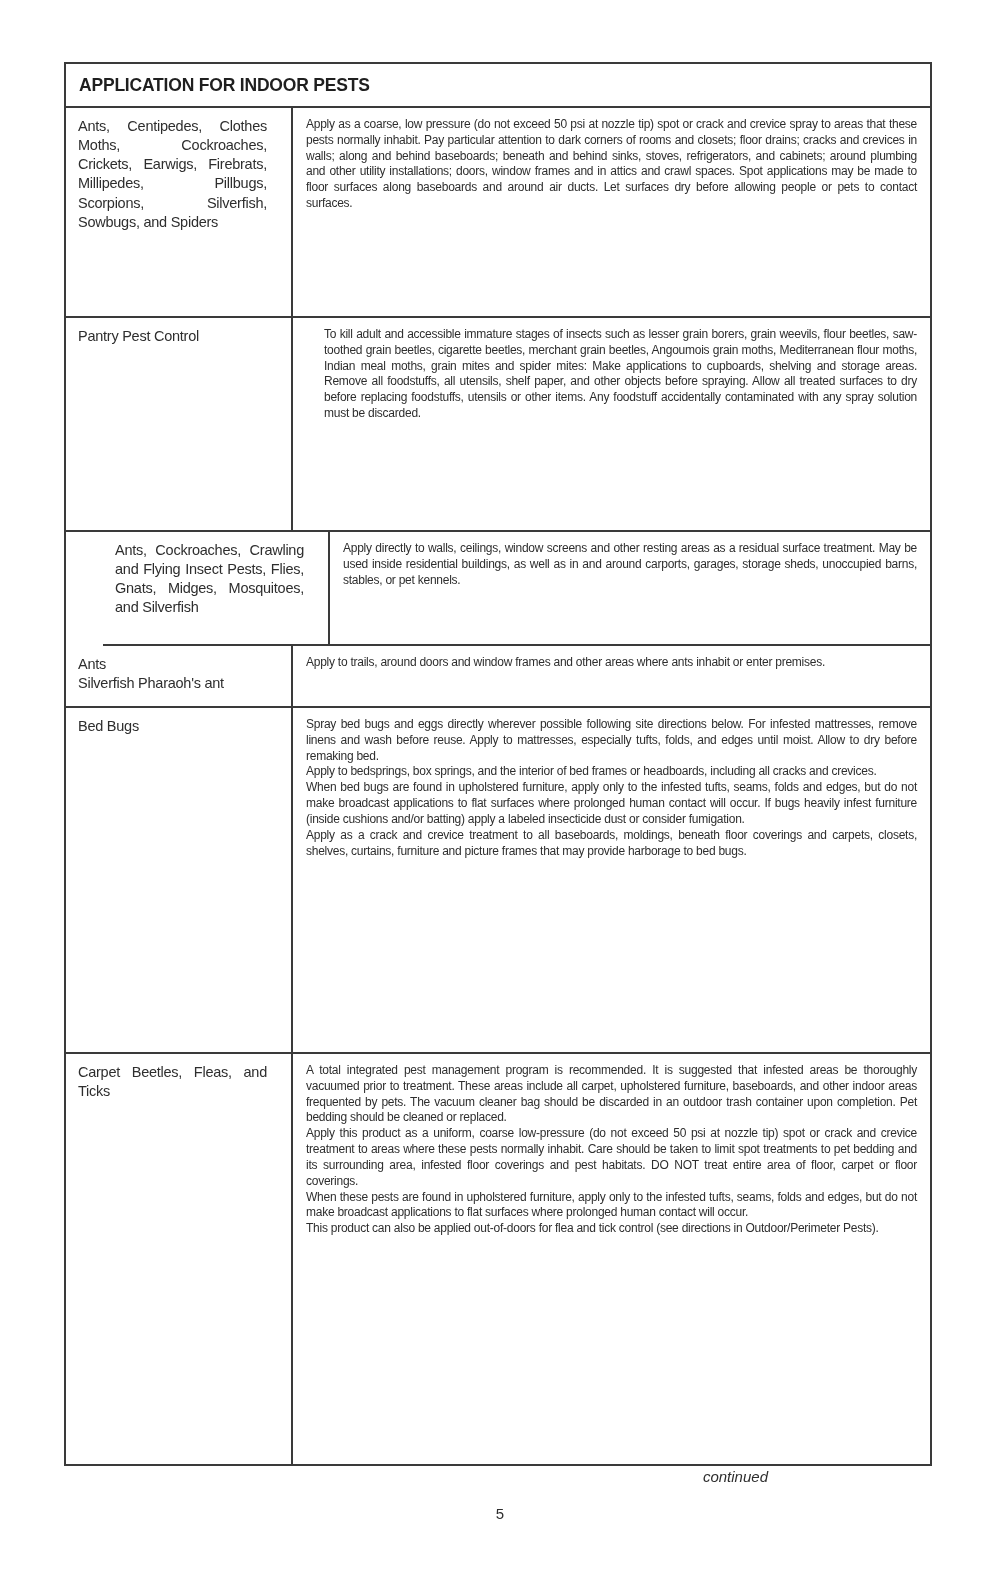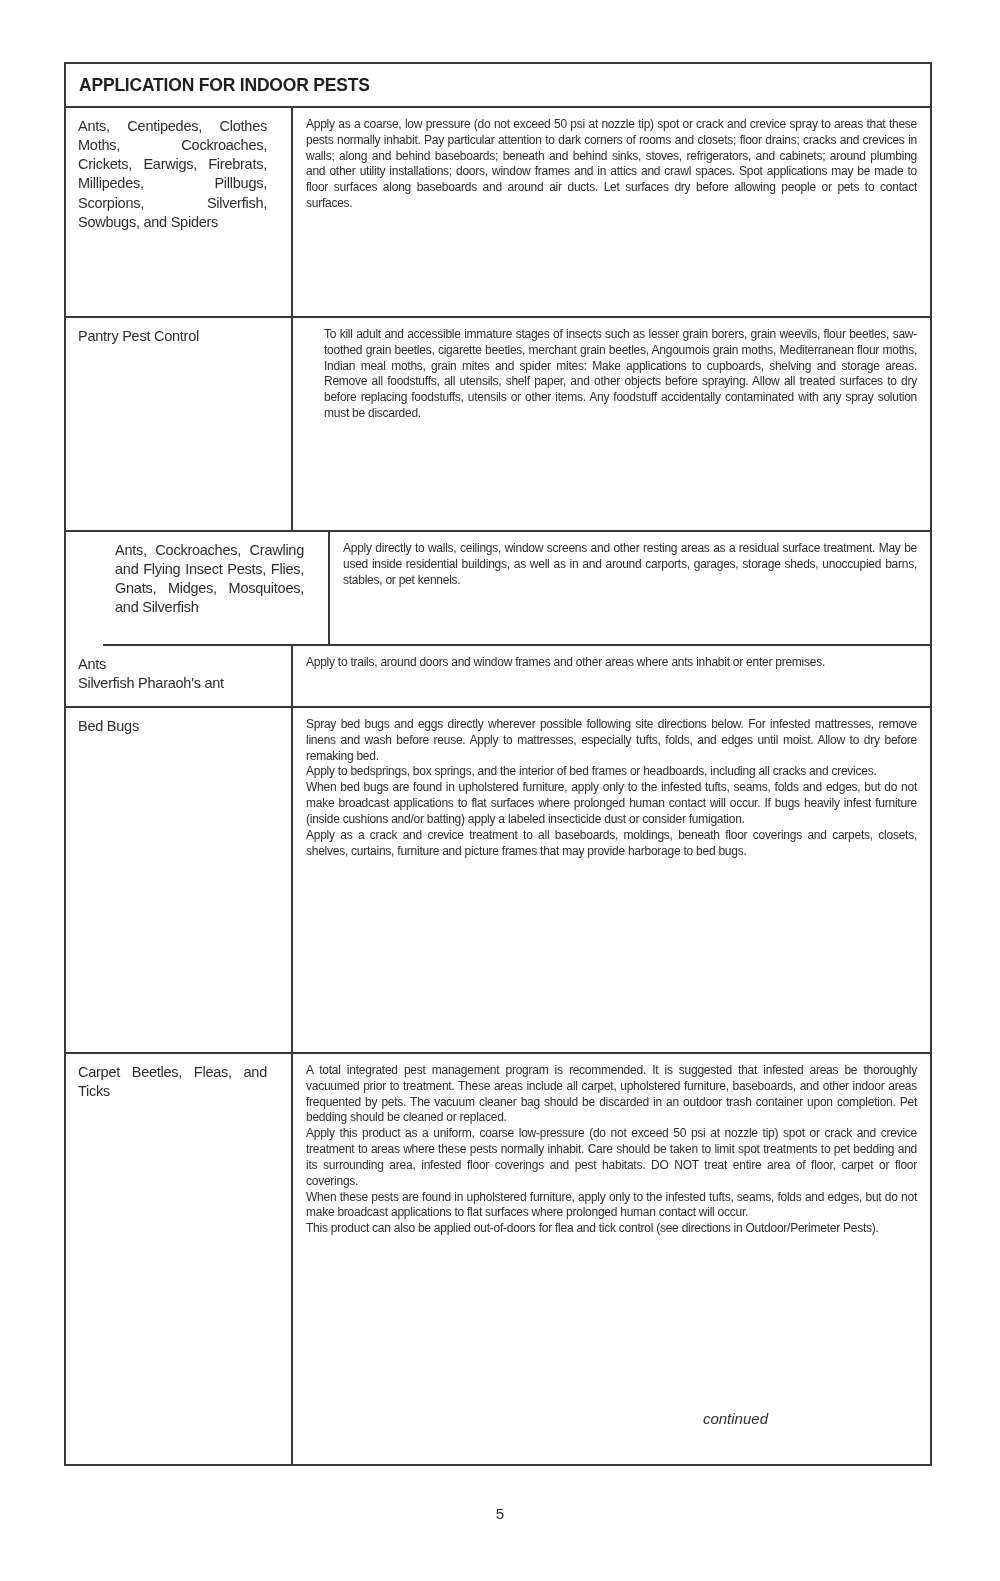--- a/index.html
+++ b/index.html
@@ -62,21 +62,21 @@
   }
   .rows .trow:nth-child(1) { min-height: 208px; }
   .rows .trow:nth-child(2) { min-height: 212px; gap: 18px; }
   .rows .trow:nth-child(3) { min-height: 112px; margin-left: 37px; }
   .rows .trow:nth-child(4) { min-height: 60px;  }
   .rows .trow:nth-child(5) { min-height: 344px; justify-content: space-between; }
   .rows .trow:nth-child(6) { min-height: 410px; }
   .continued {
     position: absolute;
     right: 68px;
-    top: 1410px;
+    top: 1468px;
     font-style: italic;
     font-size: 15px;
     color: #2e2e2e;
   }
   .page-num {
     position: absolute;
     left: 0;
     top: 1505px;
     width: 1000px;
     text-align: center;

